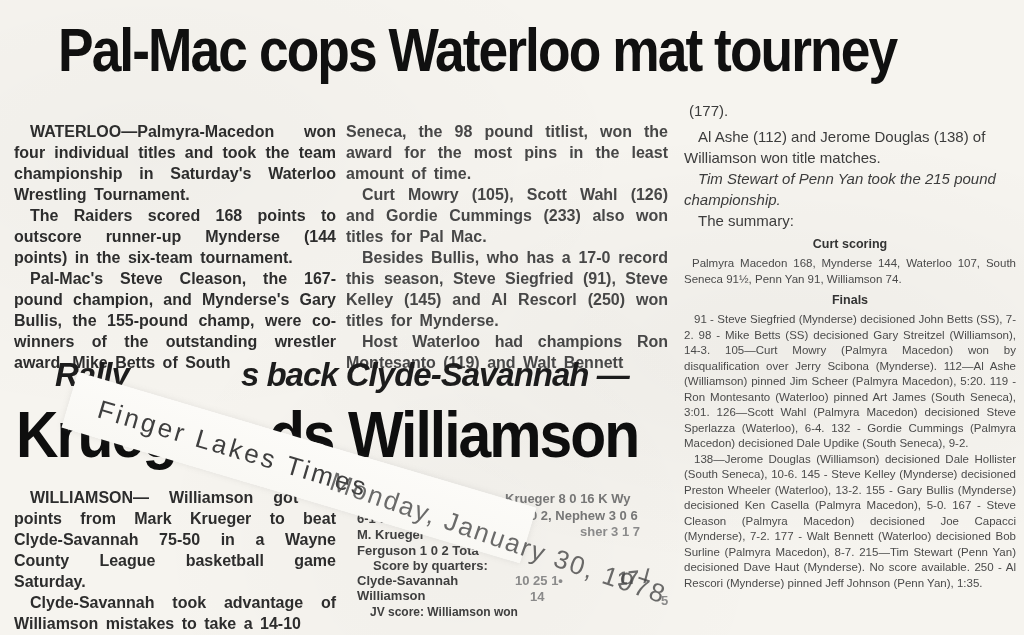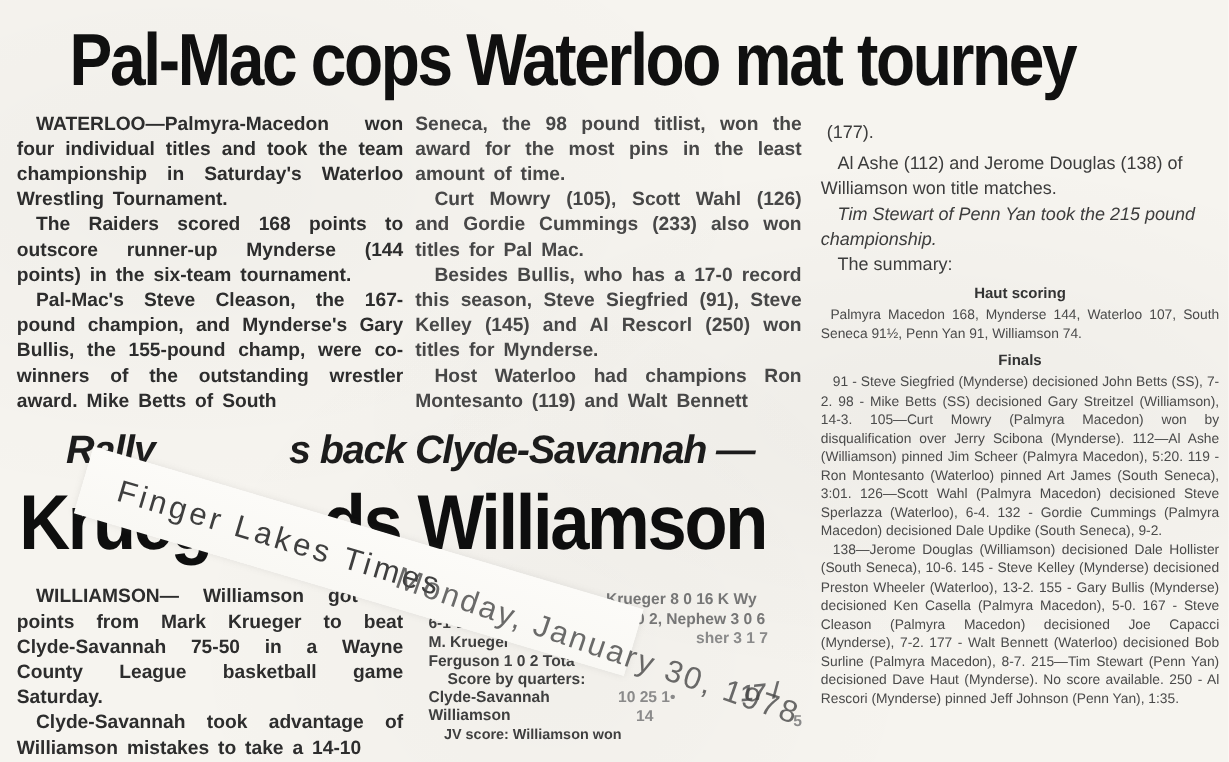--- a/index.html
+++ b/index.html
@@ -18,21 +18,21 @@
   .abs{position:absolute;}
   
   .headline1{
     left:58px;top:14px;width:920px;
     font-size:55px;font-weight:700;letter-spacing:-2px;
     color:#101010;
     transform:scale(0.97,1.12);transform-origin:left top;
     white-space:nowrap;
   }
   
-  .col{line-height:21px;text-align:justify;}
+  .col{line-height:21px;text-align:justify;margin-top:28px;}
   .col p{margin:0;text-indent:16px;word-spacing:3px;}
   .col p.noindent{text-indent:0;}
   .col1{left:14px;top:93px;width:322px;font-size:16px;font-weight:700;color:#2d2d2d;}
   .col2{left:346px;top:93px;width:322px;font-size:16px;font-weight:700;color:#474747;}
   .col3{left:684px;top:95px;width:332px;font-size:15px;font-weight:400;color:#3c3c3c;line-height:21px;}
   .summary{font-size:11.5px;line-height:15.5px;color:#4a4a4a;font-weight:400;text-align:justify;}
   .summary p{margin:0;text-indent:10px;}
   .subhead{font-size:12.5px;font-weight:700;text-align:center;color:#333;margin:3px 0 1px 0;}
   
   .kicker{
@@ -95,21 +95,21 @@
     <p>Besides Bullis, who has a 17-0 record this season, Steve Siegfried (91), Steve Kelley (145) and Al Rescorl (250) won titles for Mynderse.</p>
     <p>Host Waterloo had champions Ron Montesanto (119) and Walt Bennett</p>
   </div>
 
   <div class="abs col3">
     <p class="noindent" style="margin:5px;">(177).</p>
     <p style="margin:0;text-indent:14px;">Al Ashe (112) and Jerome Douglas (138) of Williamson won title matches.</p>
     <p style="margin:0;text-indent:14px;font-style:italic;">Tim Stewart of Penn Yan took the 215 pound championship.</p>
     <p style="margin:0;text-indent:14px;">The summary:</p>
 
-    <div class="subhead">Haut scoring</div>
+    <div class="subhead">Curt scoring</div>
     <div class="summary">
       <p class="noindent" style="text-indent:8px;">Palmyra Macedon 168, Mynderse 144, Waterloo 107, South Seneca 91½, Penn Yan 91, Williamson 74.</p>
     </div>
     <div class="subhead">Finals</div>
     <div class="summary">
       <p>91 - Steve Siegfried (Mynderse) decisioned John Betts (SS), 7-2. 98 - Mike Betts (SS) decisioned Gary Streitzel (Williamson), 14-3. 105—Curt Mowry (Palmyra Macedon) won by disqualification over Jerry Scibona (Mynderse). 112—Al Ashe (Williamson) pinned Jim Scheer (Palmyra Macedon), 5:20. 119 - Ron Montesanto (Waterloo) pinned Art James (South Seneca), 3:01. 126—Scott Wahl (Palmyra Macedon) decisioned Steve Sperlazza (Waterloo), 6-4. 132 - Gordie Cummings (Palmyra Macedon) decisioned Dale Updike (South Seneca), 9-2.</p>
       <p>138—Jerome Douglas (Williamson) decisioned Dale Hollister (South Seneca), 10-6. 145 - Steve Kelley (Mynderse) decisioned Preston Wheeler (Waterloo), 13-2. 155 - Gary Bullis (Mynderse) decisioned Ken Casella (Palmyra Macedon), 5-0. 167 - Steve Cleason (Palmyra Macedon) decisioned Joe Capacci (Mynderse), 7-2. 177 - Walt Bennett (Waterloo) decisioned Bob Surline (Palmyra Macedon), 8-7. 215—Tim Stewart (Penn Yan) decisioned Dave Haut (Mynderse). No score available. 250 - Al Rescori (Mynderse) pinned Jeff Johnson (Penn Yan), 1:35.</p>
     </div>
   </div>
 

